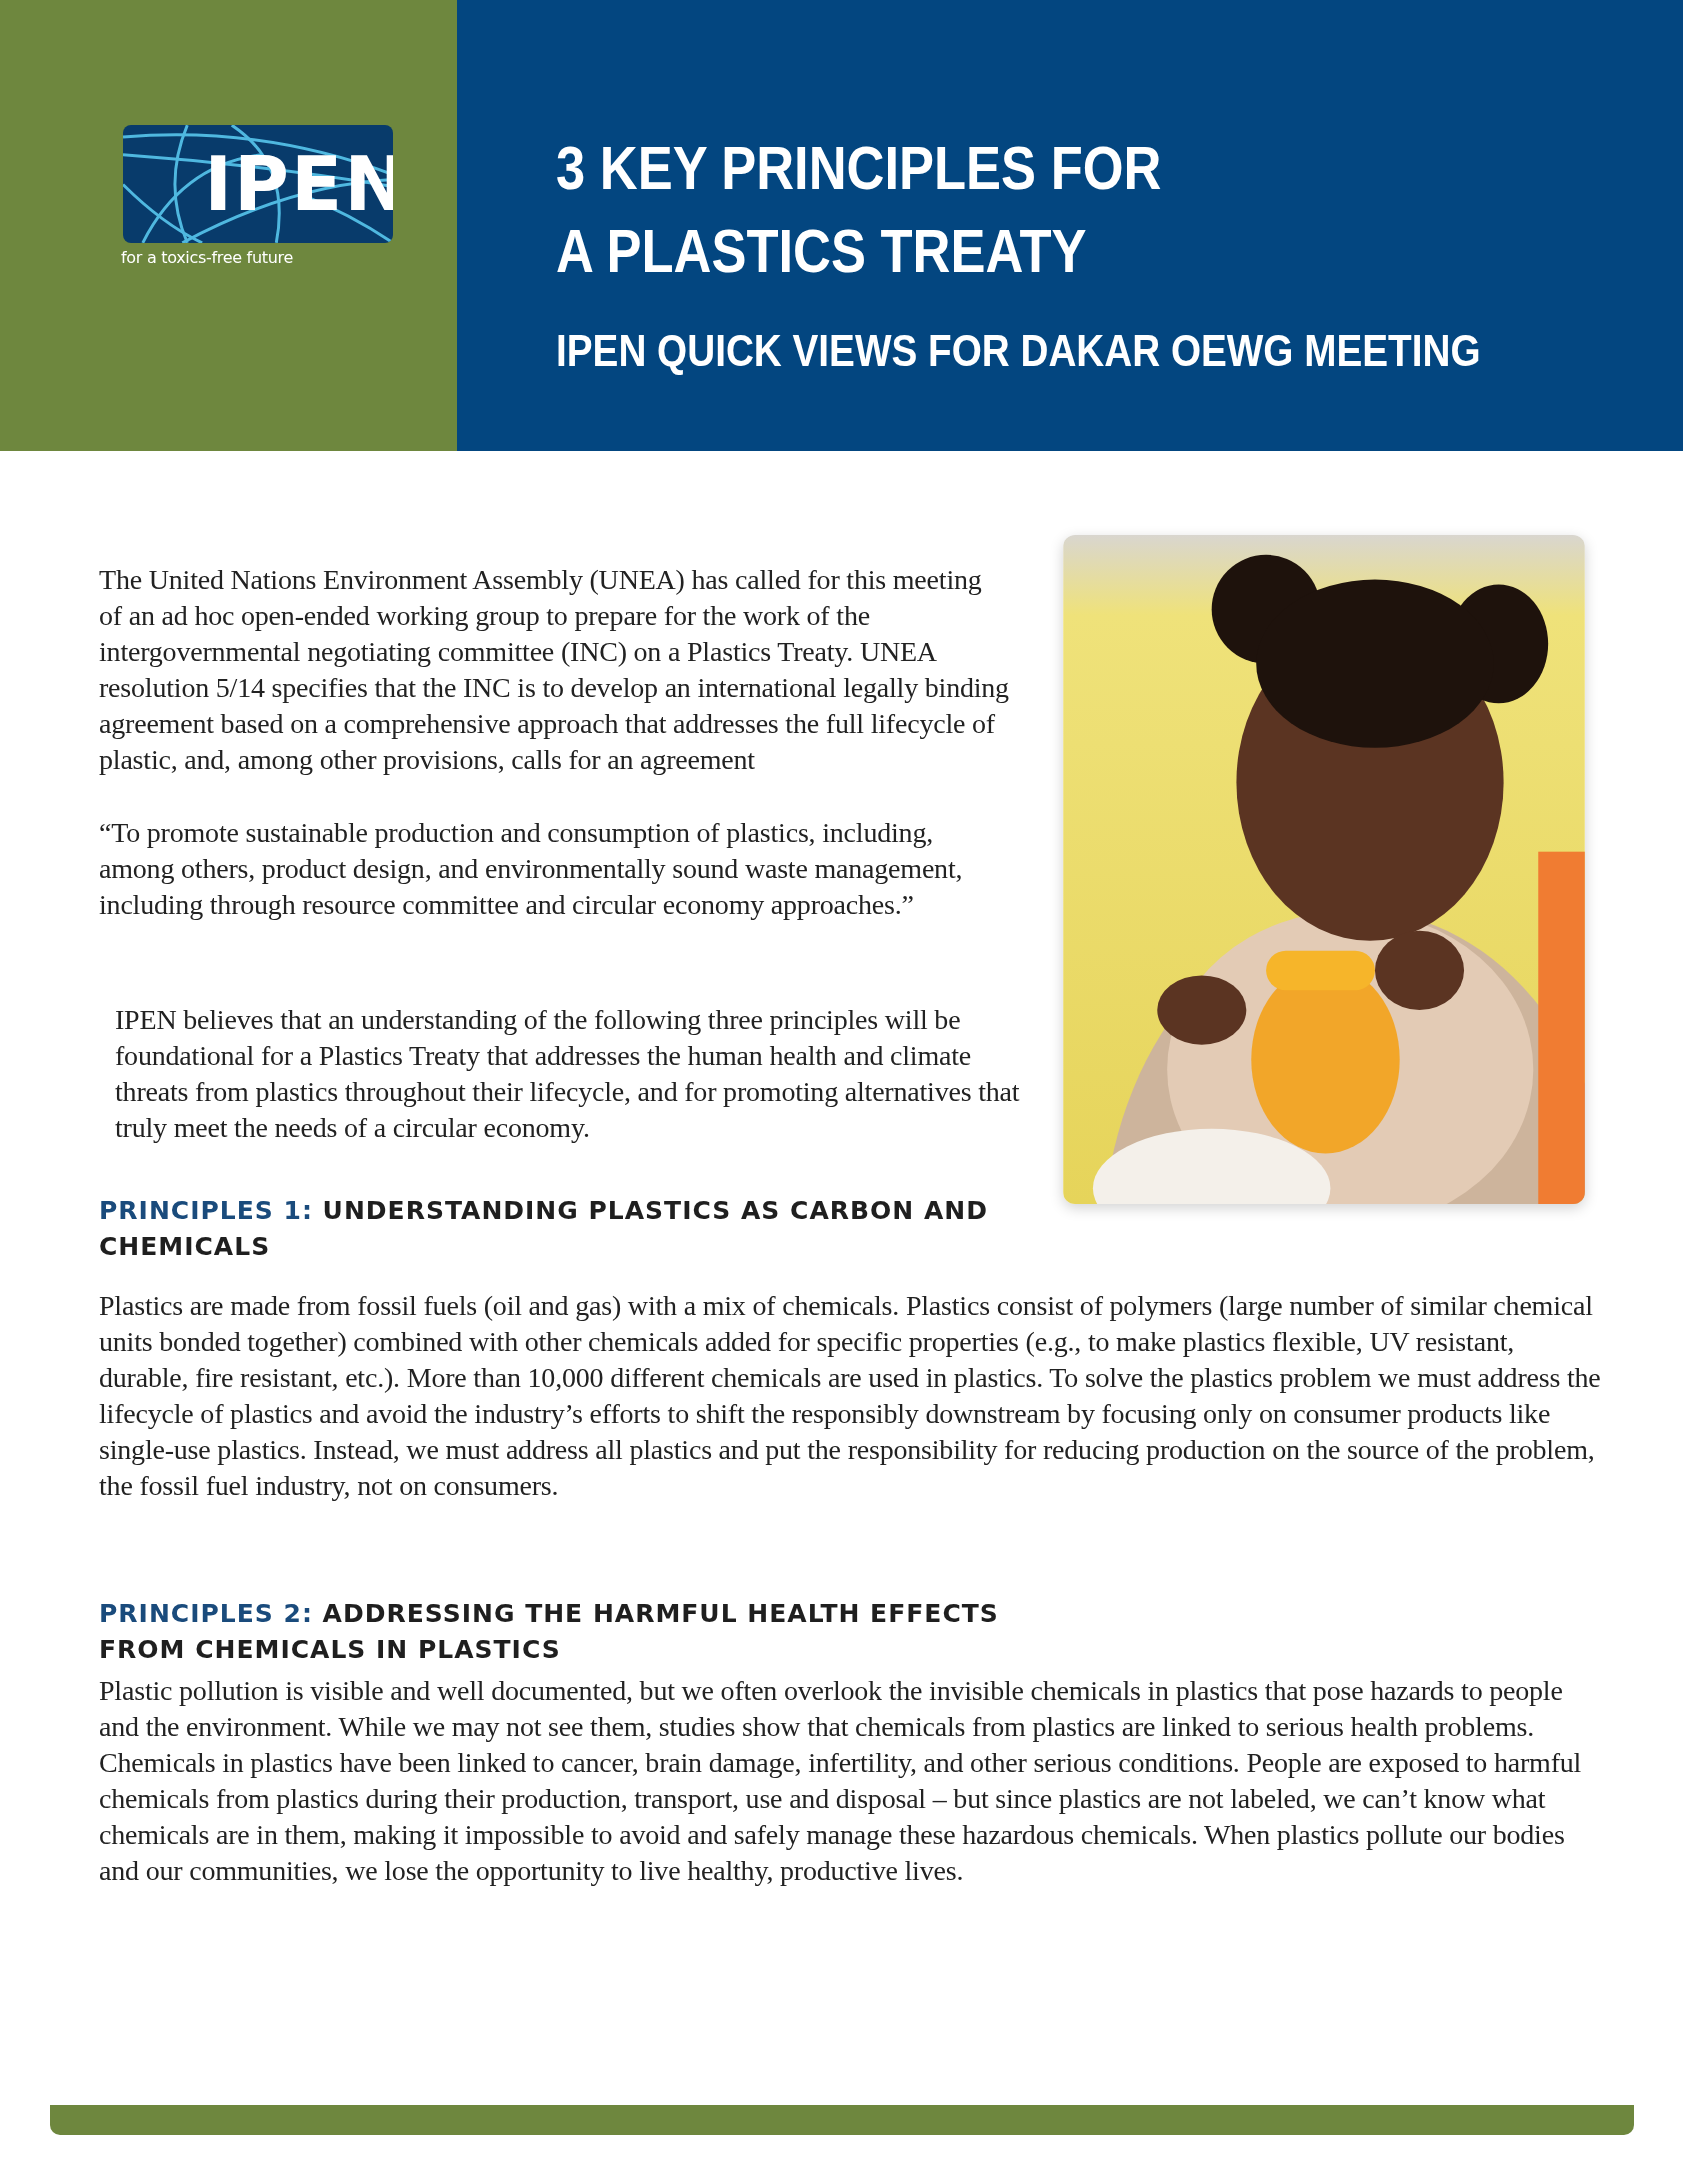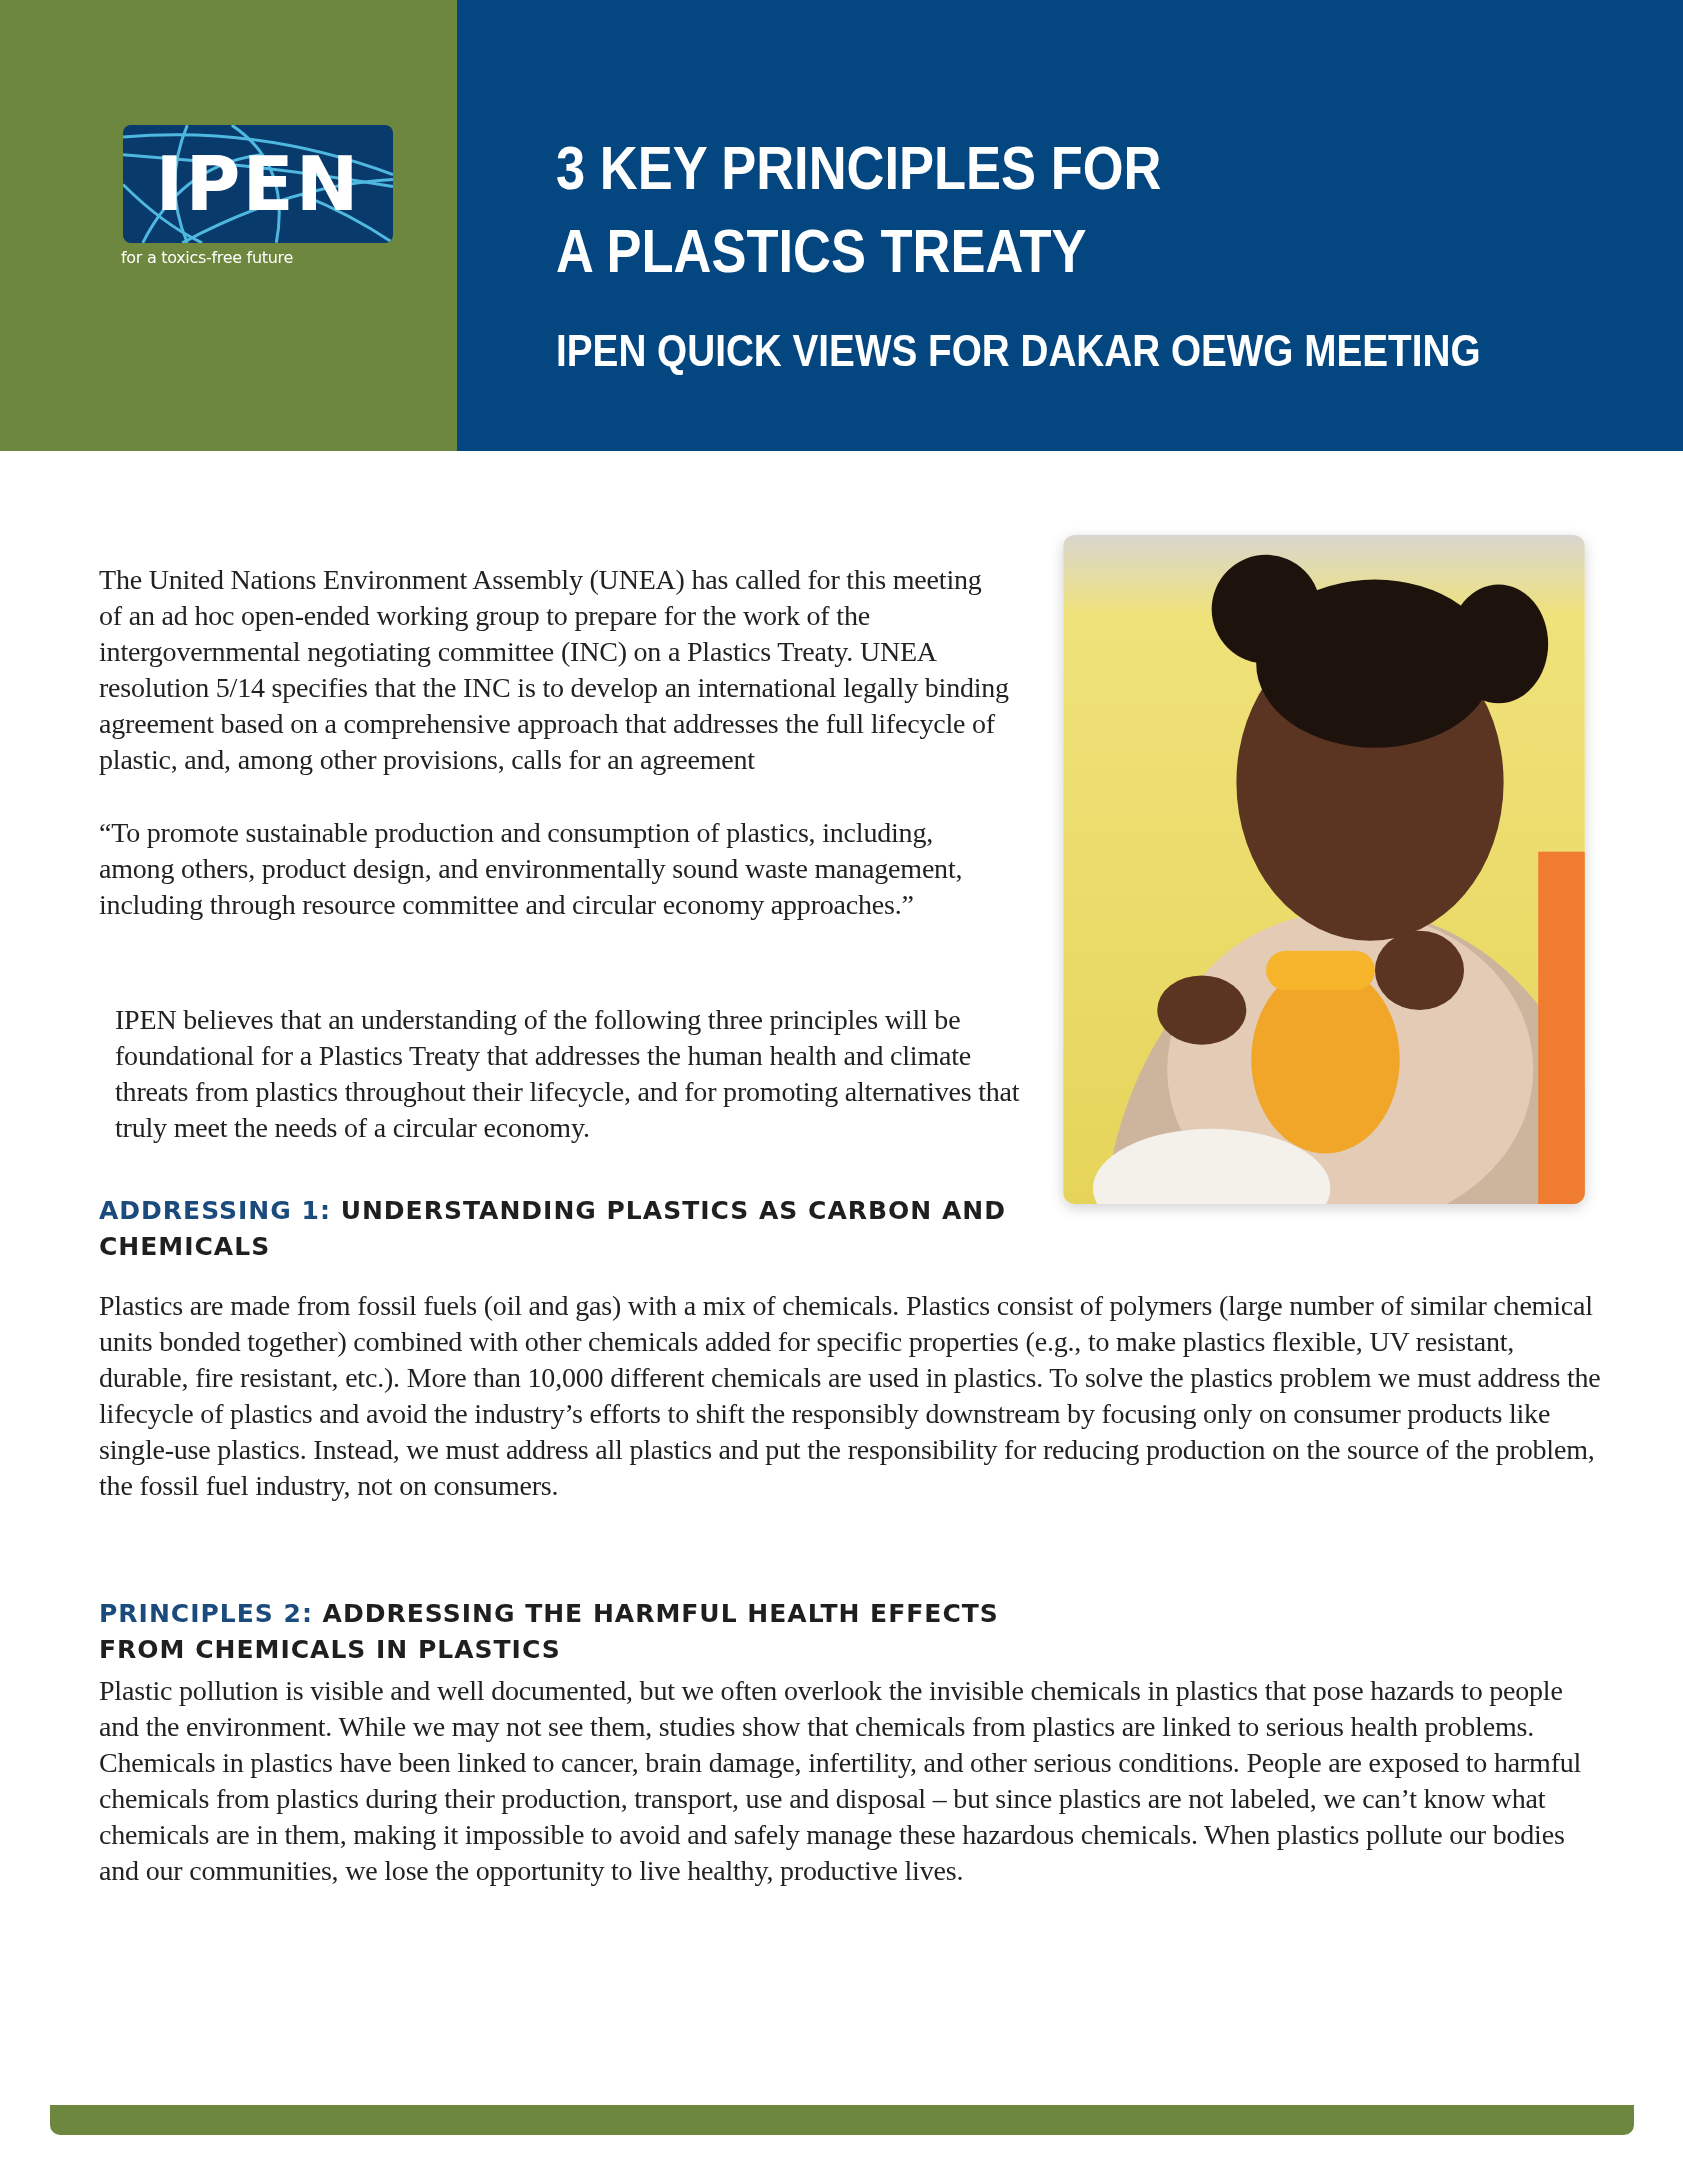--- a/index.html
+++ b/index.html
@@ -16,23 +16,23 @@
   .header-blue {
     position: absolute; left: 457px; top: 0; width: 1226px; height: 451px;
     background: #034680;
   }
   .logo-box {
     position: absolute; left: 123px; top: 125px; width: 270px; height: 118px;
     background: #083b6b; border-radius: 8px; overflow: hidden;
   }
   .logo-box svg { position: absolute; left: 0; top: 0; }
   .logo-text {
-    position: absolute; left: 0; top: 12px; width: 270px; text-align: center;
+    position: absolute; left: 0; top: 12px; width: 270px; text-align: right;
     font-family: "DejaVu Sans", sans-serif; font-weight: bold; font-size: 75px;
-    color: #ffffff; letter-spacing: 2px; line-height: 94px;
+    color: #ffffff; letter-spacing: 2px; line-height: 94px; padding-left: 16px;
   }
   .logo-tagline {
     position: absolute; left: 121px; top: 248px; width: 277px;
     font-family: "DejaVu Sans", sans-serif; font-size: 16px; color: #ffffff;
     white-space: nowrap; letter-spacing: -0.3px;
   }
   .title {
     position: absolute; left: 556px; top: 127px; width: 1089px;
     font-family: "Liberation Sans", sans-serif; font-weight: bold;
     font-size: 61px; line-height: 83px; color: #ffffff;
@@ -124,21 +124,21 @@
     <ellipse cx="265" cy="530" rx="75" ry="95" fill="#f3a21a" opacity="0.9"></ellipse>
     <rect x="205" y="420" width="110" height="40" rx="20" fill="#f6b52a"></rect>
     <ellipse cx="140" cy="480" rx="45" ry="35" fill="#5b3422"></ellipse>
     <ellipse cx="360" cy="440" rx="45" ry="40" fill="#5b3422"></ellipse>
     <rect x="480" y="320" width="47" height="356" fill="#f07c32"></rect>
     <ellipse cx="150" cy="660" rx="120" ry="60" fill="#f4f0ea"></ellipse>
   </svg>
 </div>
 
 <div class="heading h1">
-  <span class="label">ADDRESSING 1:</span>
+  <span class="label">PRINCIPLES 1:</span>
   <span>UNDERSTANDING PLASTICS AS CARBON AND CHEMICALS</span>
 </div>
 <p class="para p-body1" style="margin:0">Plastics are made from fossil fuels (oil and gas) with a mix of chemicals. Plastics consist of polymers (large number of similar chemical units bonded together) combined with other chemicals added for specific properties (e.g., to make plastics flexible, UV resistant, durable, fire resistant, etc.). More than 10,000 different chemicals are used in plastics. To solve the plastics problem we must address the lifecycle of plastics and avoid the industry’s efforts to shift the responsibly downstream by focusing only on consumer products like single-use plastics. Instead, we must address all plastics and put the responsibility for reducing production on the source of the problem, the fossil fuel industry, not on consumers.</p>
 
 <div class="heading h2">
   <span class="label">PRINCIPLES 2:</span>
   <span>ADDRESSING THE HARMFUL HEALTH EFFECTS FROM CHEMICALS IN PLASTICS</span>
 </div>
 <p class="para p-body2" style="margin:0">Plastic pollution is visible and well documented, but we often overlook the invisible chemicals in plastics that pose hazards to people and the environment. While we may not see them, studies show that chemicals from plastics are linked to serious health problems. Chemicals in plastics have been linked to cancer, brain damage, infertility, and other serious conditions. People are exposed to harmful chemicals from plastics during their production, transport, use and disposal – but since plastics are not labeled, we can’t know what chemicals are in them, making it impossible to avoid and safely manage these hazardous chemicals. When plastics pollute our bodies and our communities, we lose the opportunity to live healthy, productive lives.</p>
 

